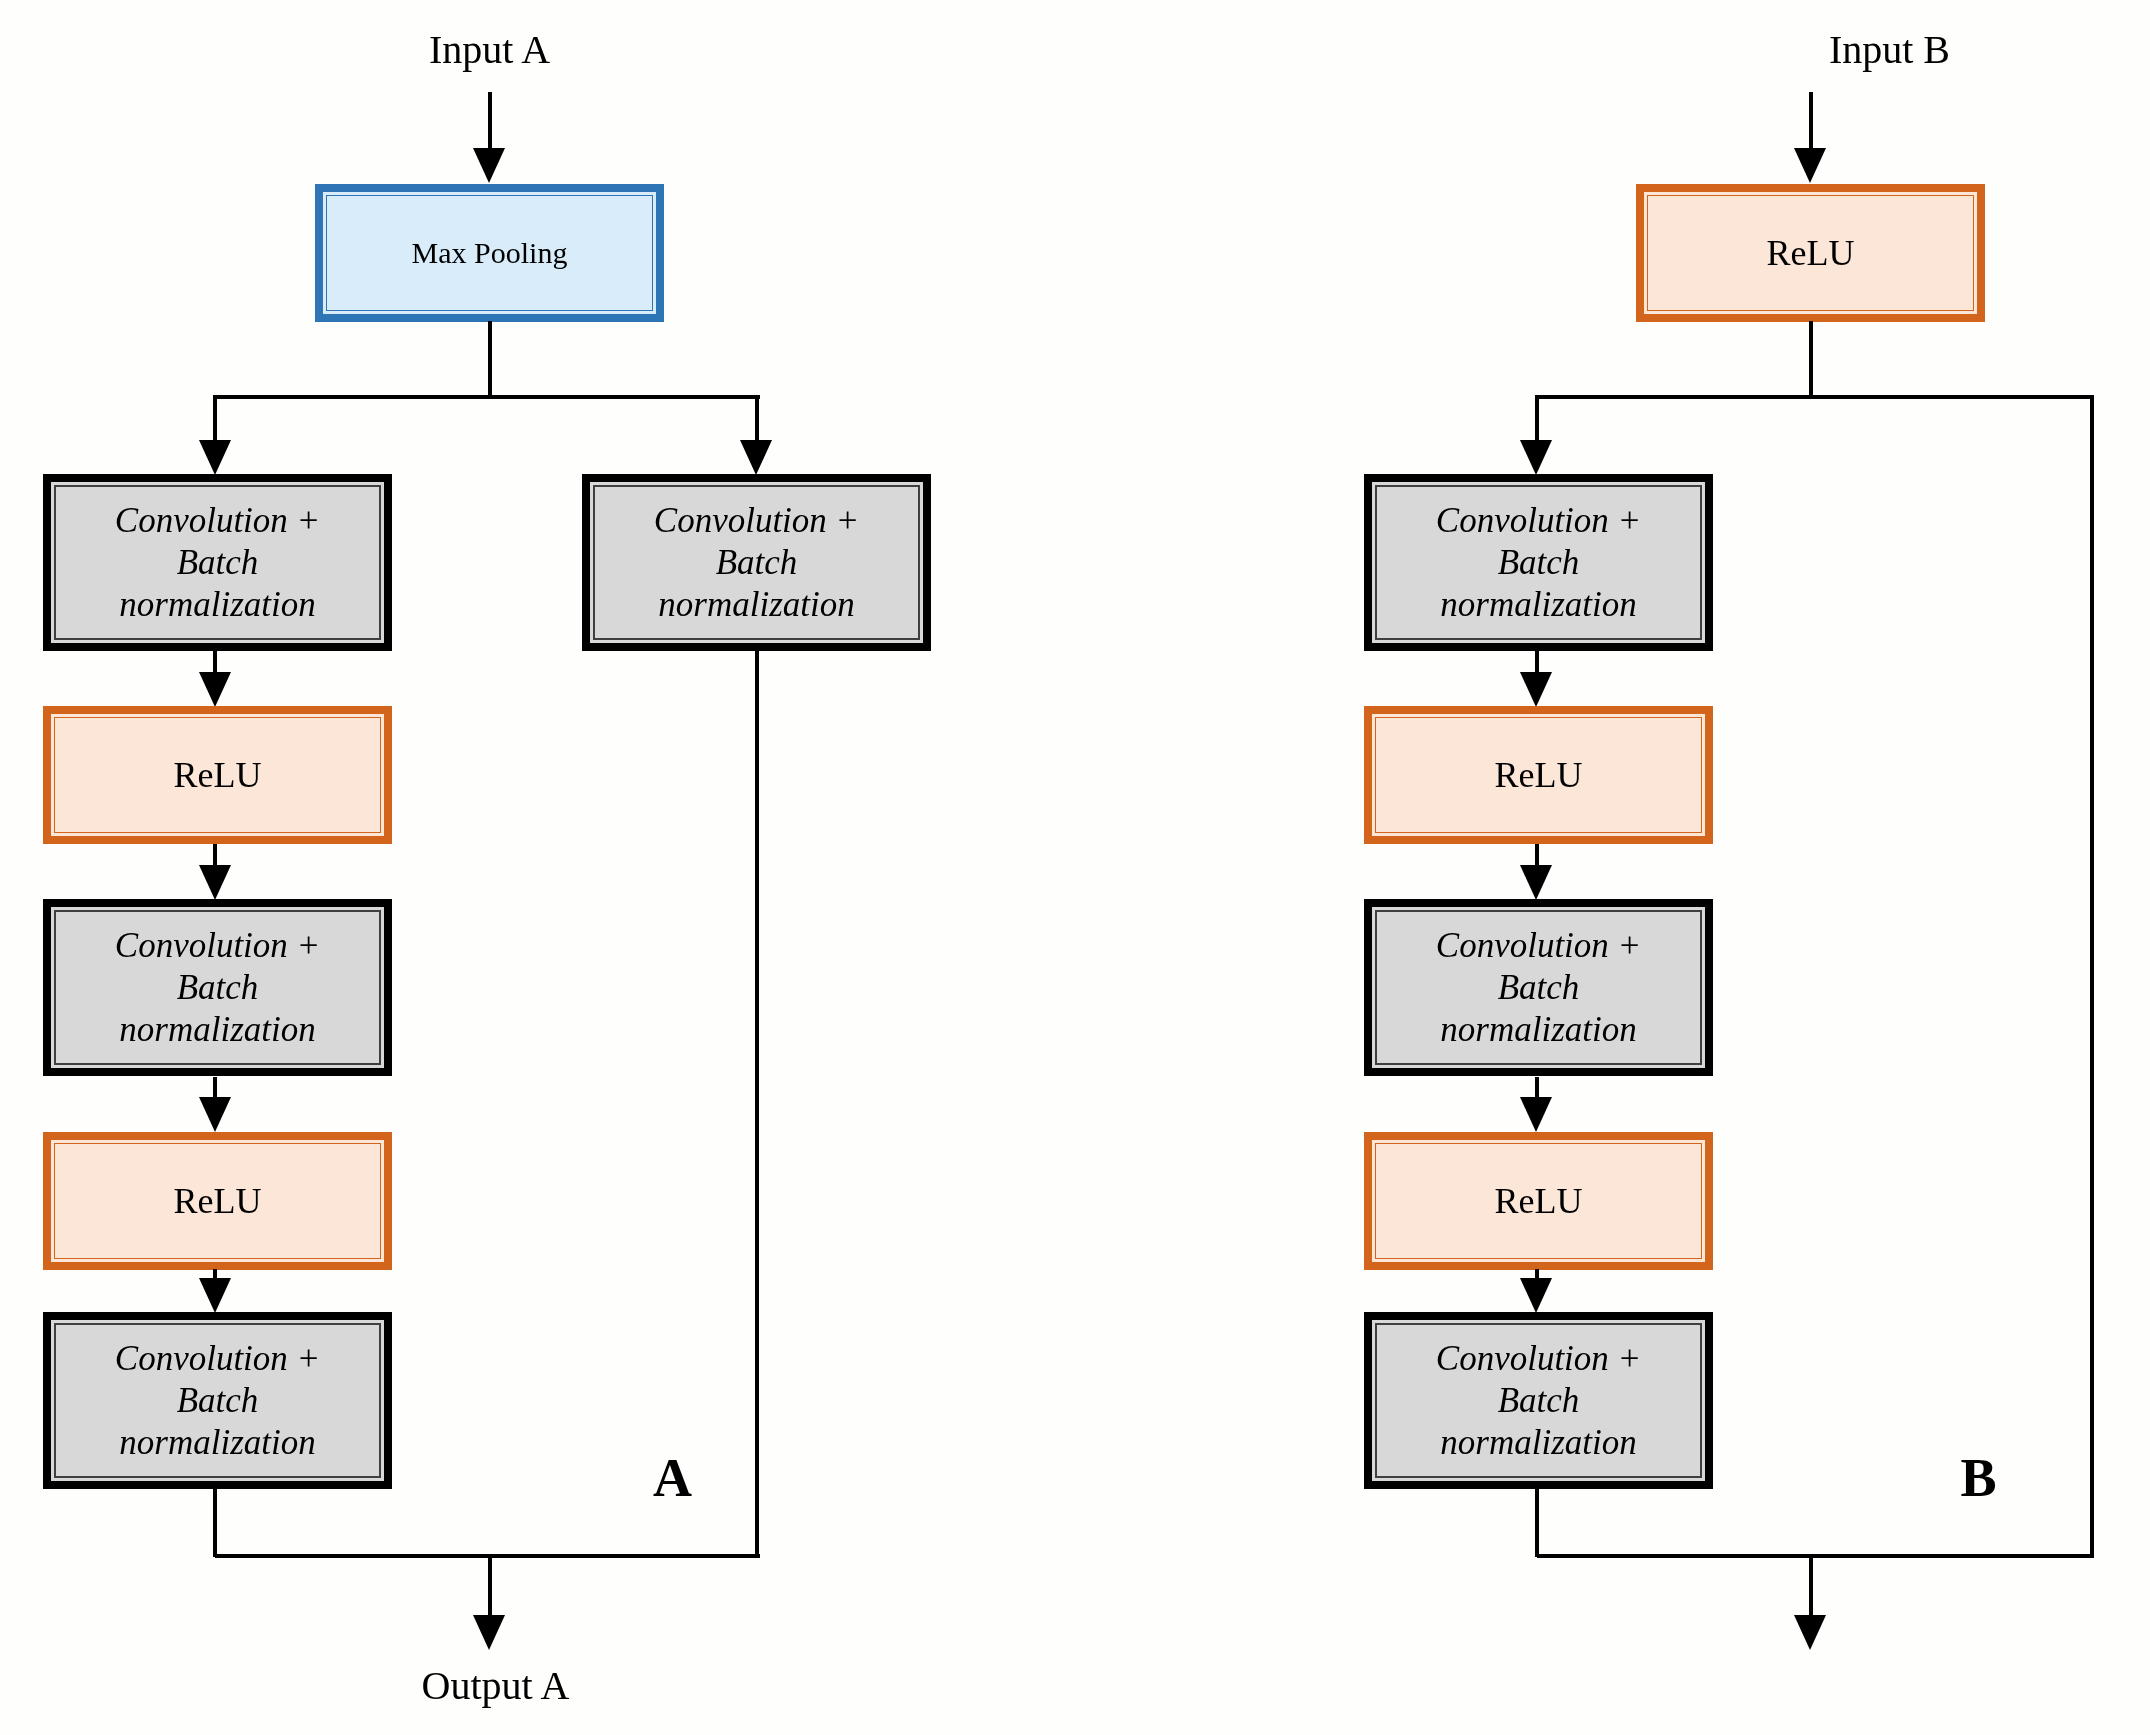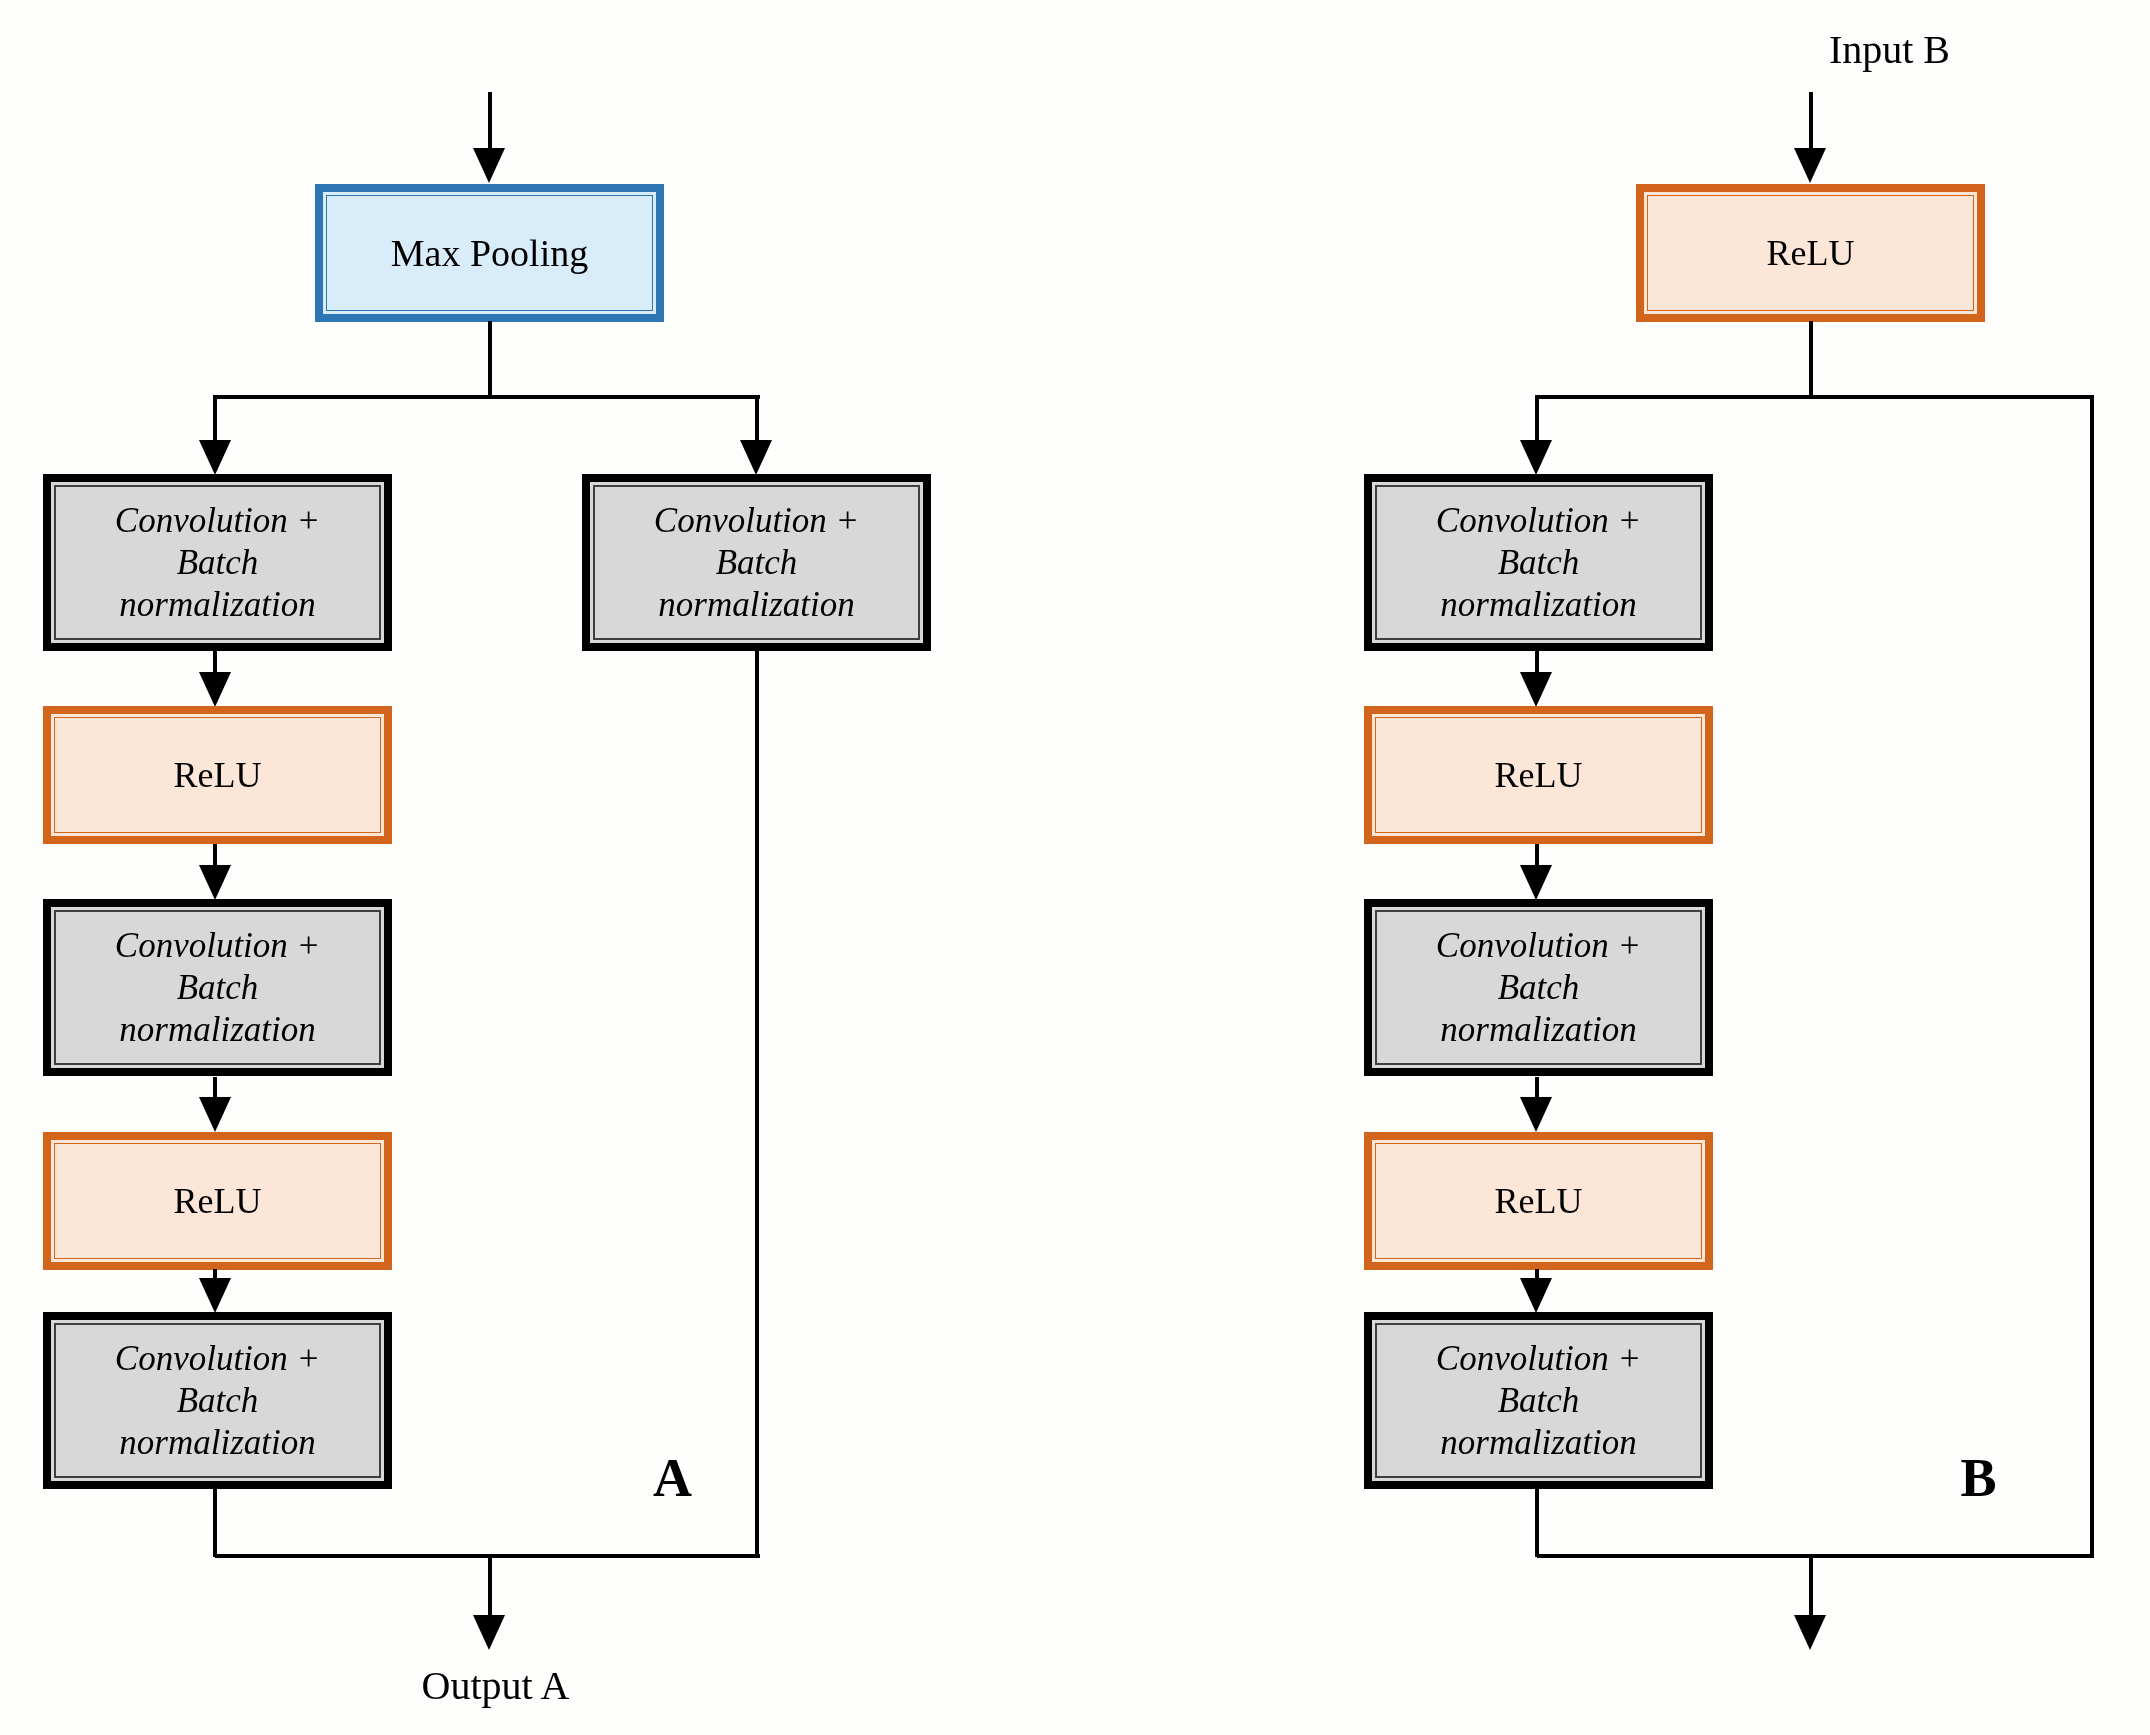--- a/index.html
+++ b/index.html
@@ -37,39 +37,40 @@
     display: flex;
     align-items: center;
     justify-content: center;
     text-align: center;
     white-space: pre-line;
     color: #000;
   }
   .conv { border: 8.6px solid #000000; background: #d8d8d8; }
   .conv .in { border: 2.4px solid #3f3f3f; background: #d8d8d8; font-size: 35px; line-height: 1.2; font-style: italic; }
   .pool { border: 8px solid #2e75b6; background: #d9ecf9; }
-  .pool .in { border: 1.8px solid #2e75b6; background: #d9ecf9; font-size: 38px; }
+  .pool .in { border: 1.8px solid #2e75b6; background: #d9ecf9; font-size: 30px; }
   .relu { border: 8px solid #d3641c; background: #fce6d8; }
   .relu .in { border: 1.8px solid #d3641c; background: #fce6d8; font-size: 36px; }
   .v, .h { position: absolute; background: #000000; }
   .v { width: 3.7px; }
   .h { height: 3.7px; }
   .ah {
     position: absolute;
     width: 0; height: 0;
     border-left: 16.5px solid transparent;
     border-right: 16.5px solid transparent;
     border-top: 35px solid #000000;
   }
 </style>
 </head>
 <body>
 
 <div id="canvas">
 
+  <div class="lbl" style="left:306px; top:27.5px; width:367px;">Input A</div>
 
   <div class="v" style="left:488px; top:92px; height:58px;"></div>
   <div class="ah" style="left:473px; top:148px;"></div>
 
   <div class="node pool" style="left:315px; top:184px; width:349px; height:138px;">
     <div class="in">Max Pooling</div>
   </div>
 
   <div class="v" style="left:488px; top:321px; height:77px;"></div>
   <div class="h" style="left:215px; top:395px; width:545px;"></div>

